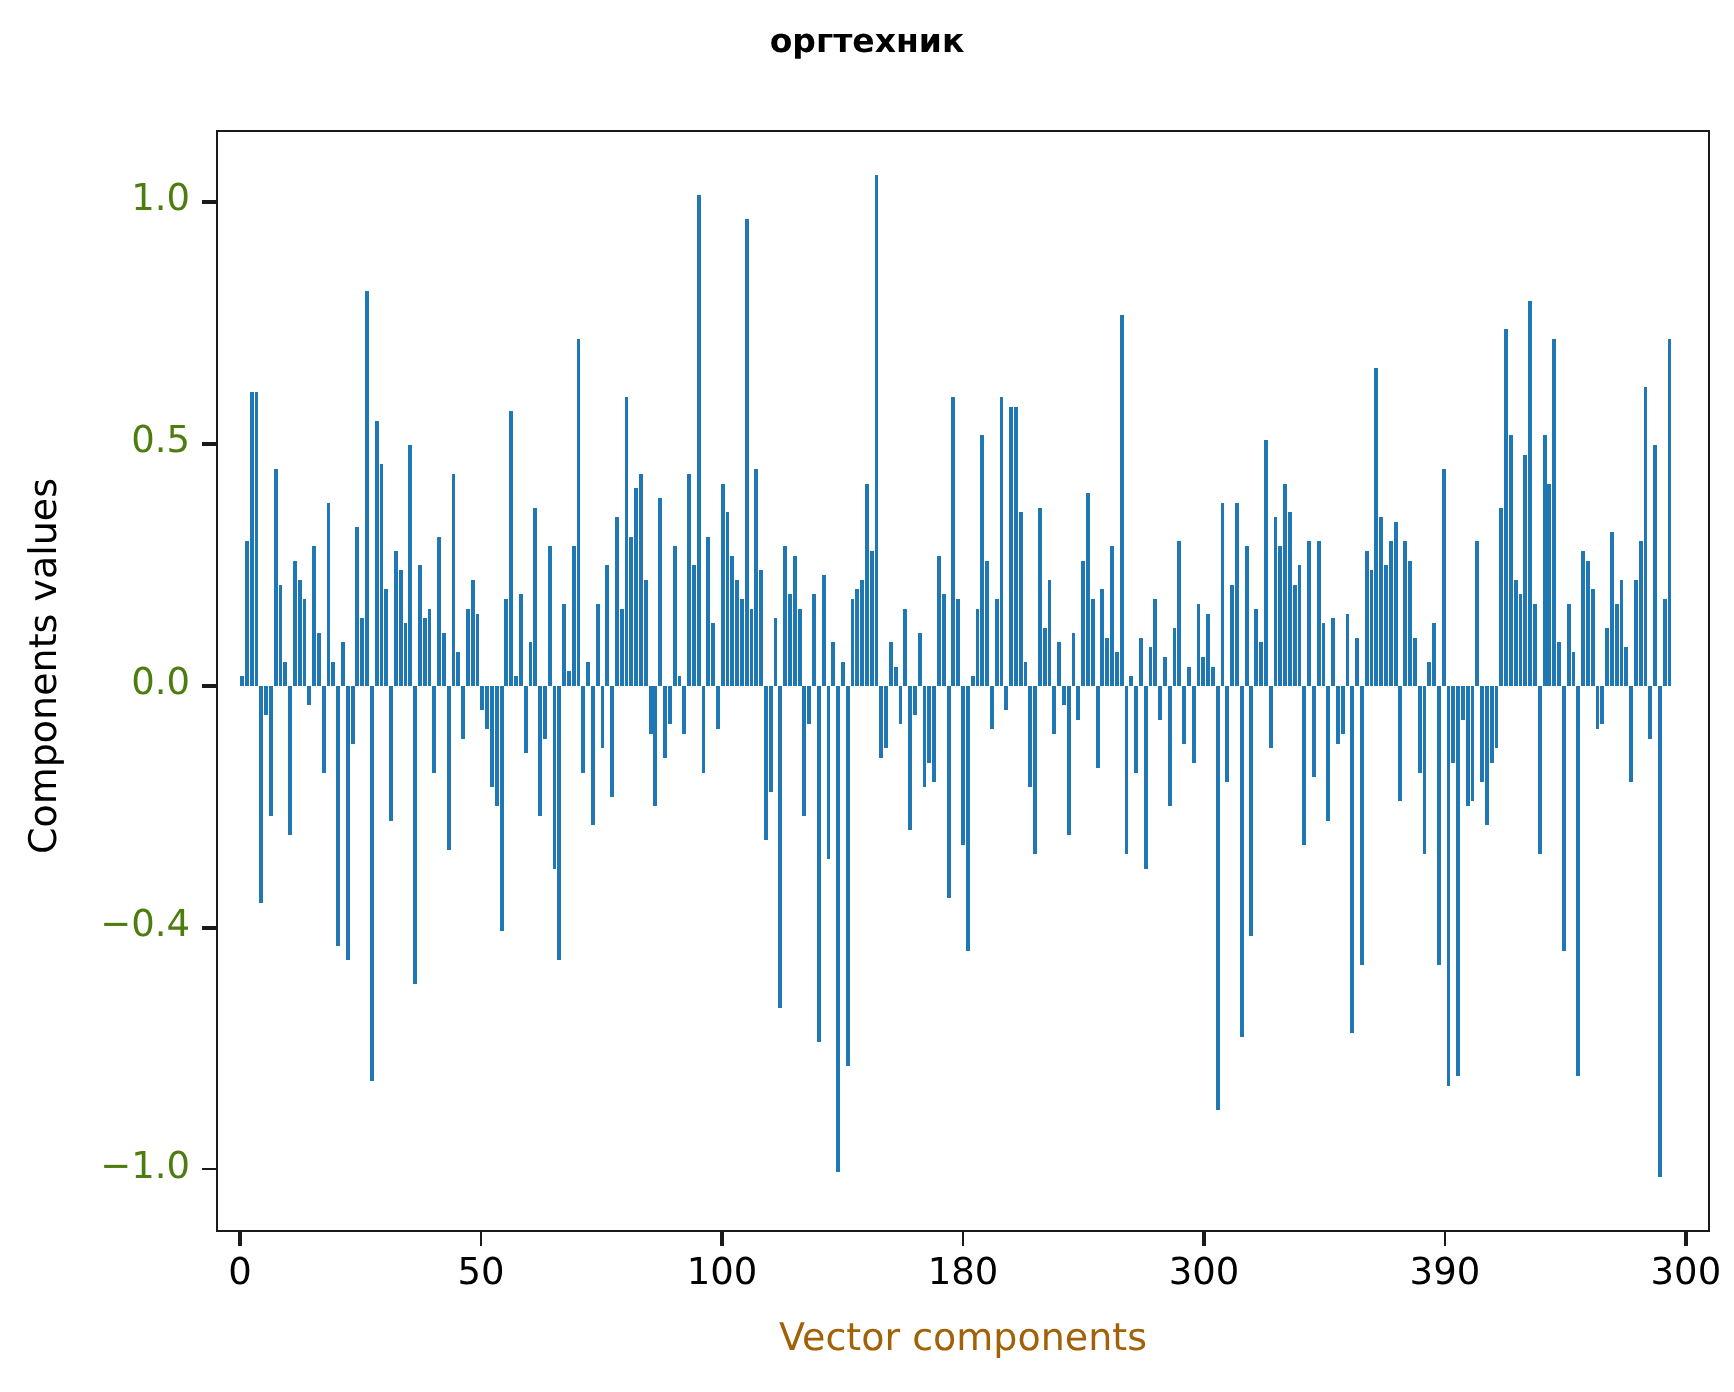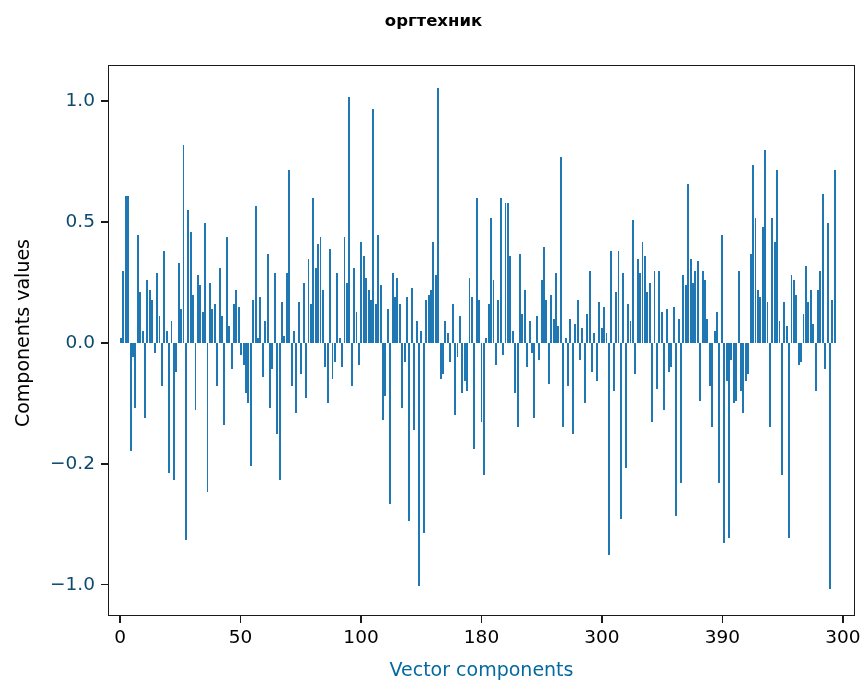--- a/index.html
+++ b/index.html
@@ -70,21 +70,21 @@
     top: -0.8px;
     width: 7px;
     height: 1.6px;
     background: #1a1a1a;
   }
   .ytick .ticklabel {
     position: absolute;
     right: 13px;
     top: -12px;
     font-size: 18.5px;
-    color: #0c4a6e;
+    color: #4d7c0f;
     white-space: nowrap;
     text-align: left;
   }
 
   
   .xtick {
     position: absolute;
     top: 616px;
     width: 0;
     height: 0;
@@ -109,21 +109,21 @@
   }
 
   
   #xlabel {
     position: absolute;
     left: 108px;
     top: 658px;
     width: 747px;
     text-align: center;
     font-size: 19px;
-    color: #0369a1;
+    color: #a16207;
   }
   #ylabel {
     position: absolute;
     left: -108px;
     top: 322px;
     width: 260px;
     text-align: center;
     font-size: 19px;
     color: #000000;
     transform: rotate(-90deg);
@@ -443,21 +443,21 @@
       </svg>
   </div>
 
   <div id="yticks-layer">
       <div class="ytick" style="top: 584.583px;">
         <div class="tickmark"></div>
         <div class="ticklabel">−1.0</div>
       </div>
       <div class="ytick" style="top: 463.75px;">
         <div class="tickmark"></div>
-        <div class="ticklabel">−0.2</div>
+        <div class="ticklabel">−0.4</div>
       </div>
       <div class="ytick" style="top: 342.917px;">
         <div class="tickmark"></div>
         <div class="ticklabel">0.0</div>
       </div>
       <div class="ytick" style="top: 222.083px;">
         <div class="tickmark"></div>
         <div class="ticklabel">0.5</div>
       </div>
       <div class="ytick" style="top: 101.25px;">

